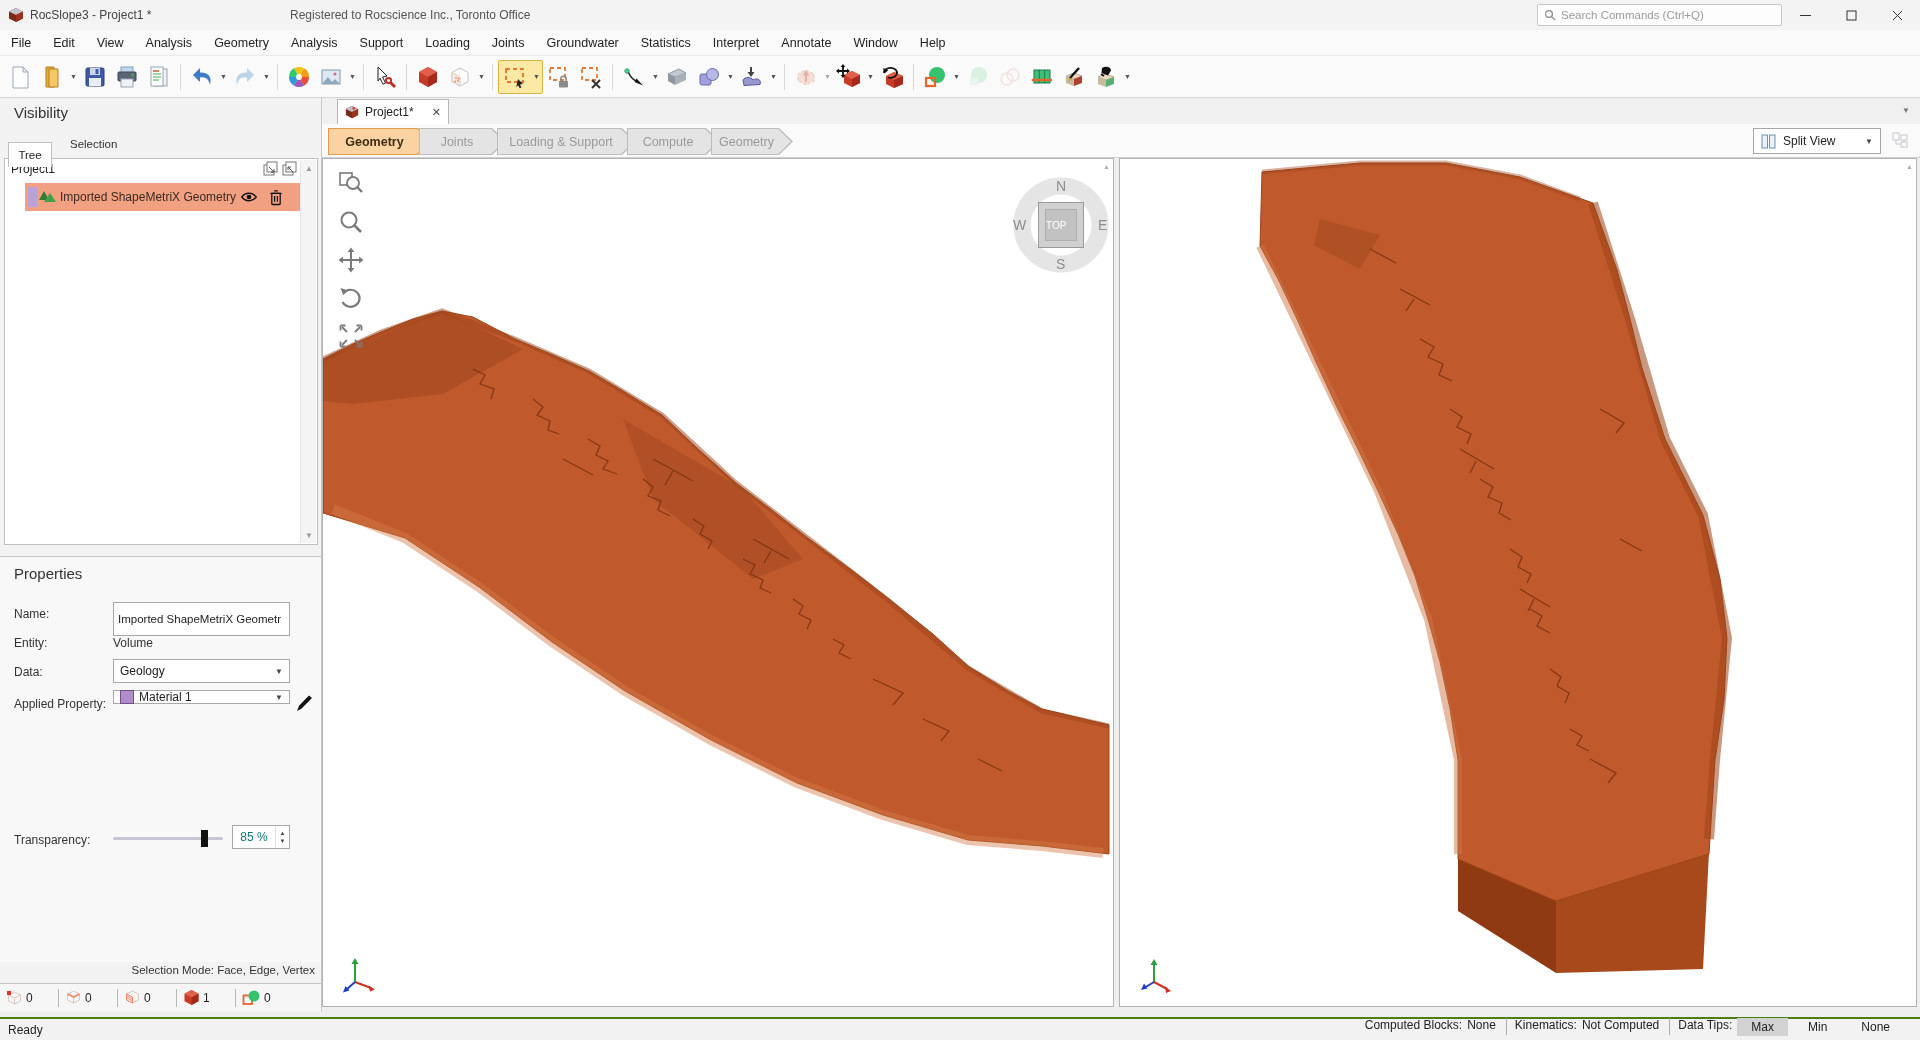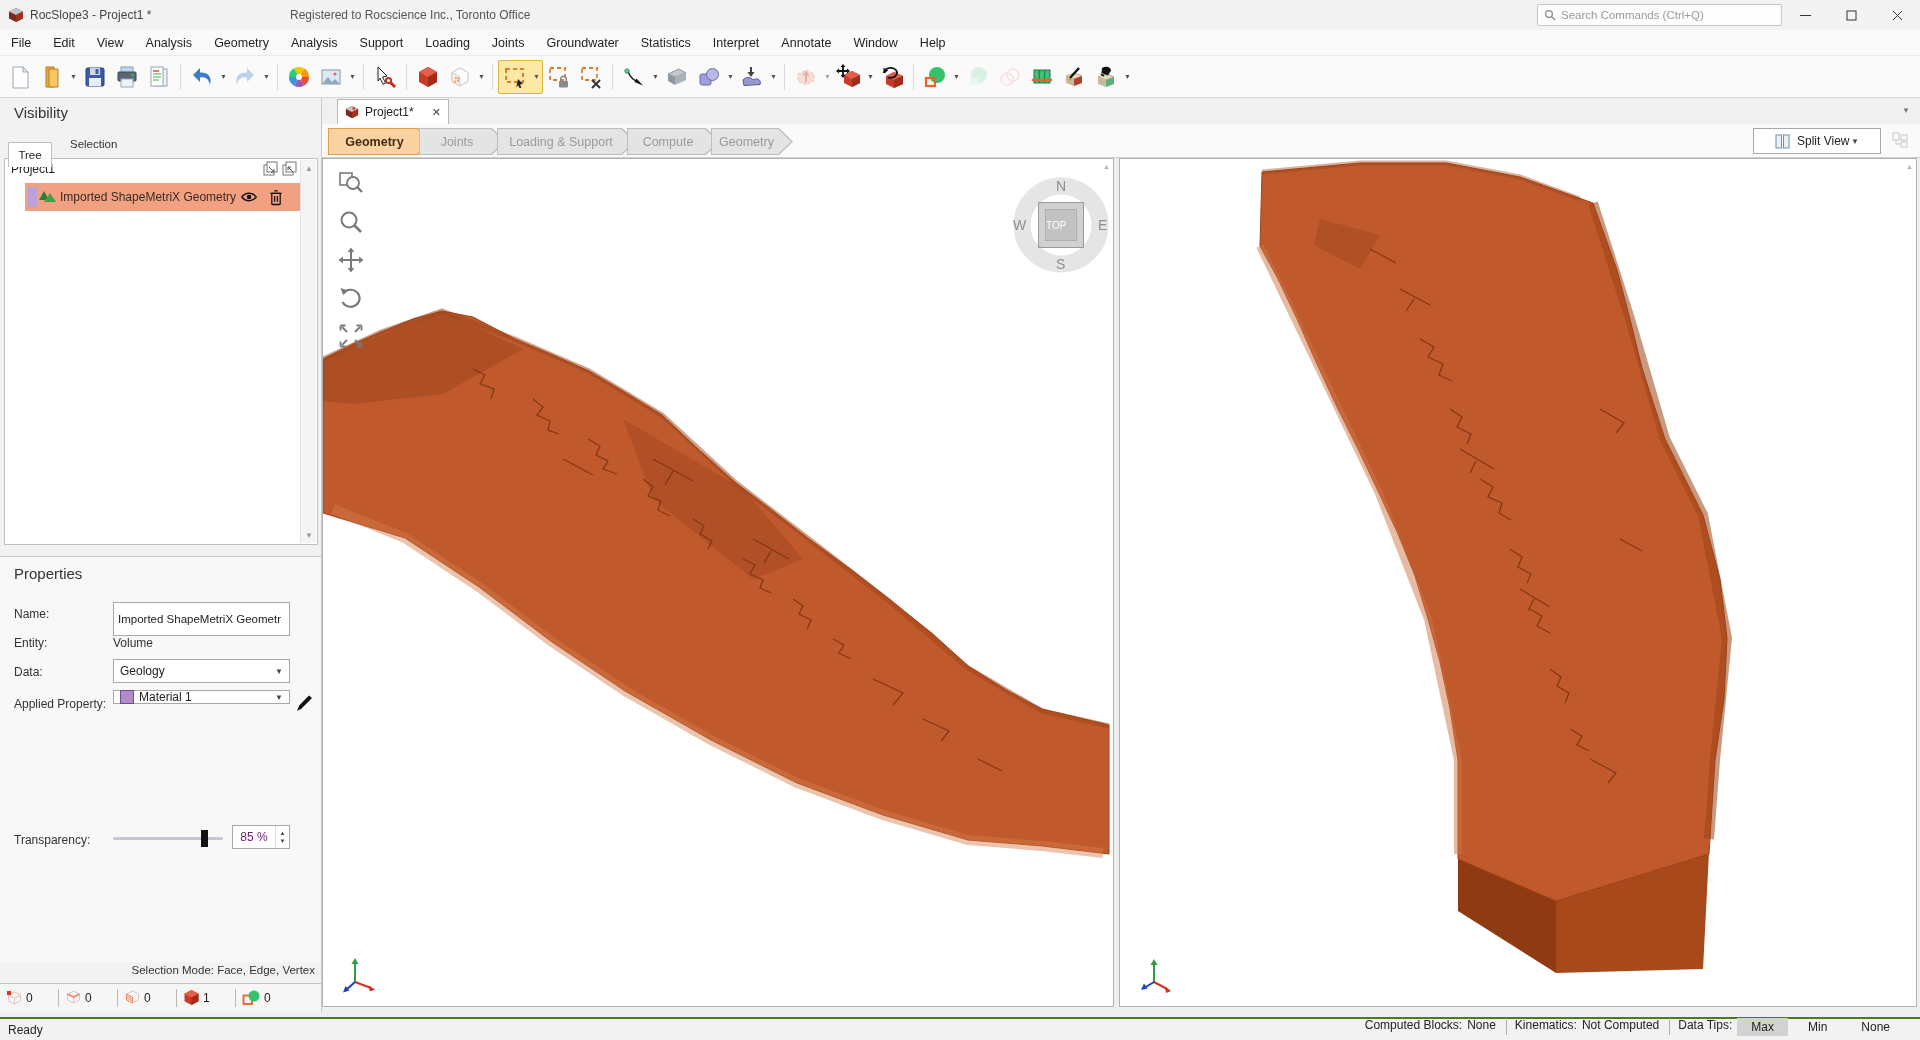--- a/index.html
+++ b/index.html
@@ -73,21 +73,21 @@
   .prop-select { position:absolute; left:113px; width:177px; height:24px;
     background:#fff; border:1px solid #a8a8a8; display:flex; align-items:center;
     font-size:12px; color:#222; padding:0 6px; }
   .prop-select .chev { margin-left:auto; font-size:8px; color:#444; }
   .swatch { width:14px; height:14px; background:#b28cc8; border:1px solid #6e4e8e; margin-right:5px; }
   .slider-track { position:absolute; left:113px; top:280px; width:110px; height:3px;
     background:#c6c6d2; border-radius:2px; }
   .slider-thumb { position:absolute; left:88px; top:-7px; width:7px; height:17px; background:#111; }
   .spin-box { position:absolute; left:232px; top:268px; width:58px; height:24px;
     background:#fff; border:1px solid #a8a8a8; display:flex; align-items:center; }
-  .spin-box .val { flex:1; text-align:center; font-size:12px; color:#701a75; }
+  .spin-box .val { flex:1; text-align:center; font-size:12px; color:#0f766e; }
   .spin-arrows { width:14px; display:flex; flex-direction:column; align-items:center;
     font-size:6px; color:#444; line-height:6px; border-left:1px solid #ddd; height:22px; justify-content:center; gap:2px;}
 
   .sel-footer { position:absolute; left:0; top:864px; width:321px; height:50px; background:#f2f2f2; }
   .sel-mode { position:absolute; right:6px; top:2px; font-size:11.5px; color:#333; }
   .counters { position:absolute; left:0; top:21px; width:321px; height:28px;
     border-top:1px solid #c4c4c4; background:#f6f6f6; display:flex; align-items:center; }
   .counter { display:flex; align-items:center; width:58px; padding-left:6px; }
   .counter .cnt { font-size:12px; color:#222; margin-left:3px; }
   .counter-sep { width:1px; height:18px; background:#b8b8b8; }
@@ -108,21 +108,21 @@
     clip-path:polygon(0 0, calc(100% - 14px) 0, 100% 50%, calc(100% - 14px) 100%, 0 100%); }
   .wf-inner { position:absolute; left:1px; top:1px; right:2px; bottom:1px;
     clip-path:polygon(0 0, calc(100% - 13px) 0, 100% 50%, calc(100% - 13px) 100%, 0 100%);
     display:flex; align-items:center; justify-content:center; }
   .wf-tab .wf-outer { background:#bdbdbd; }
   .wf-tab .wf-inner { background:#e4e4e4; color:#9a9a9a; font-size:12.5px; padding-right:10px; }
   .wf-tab.active .wf-outer { background:#e29c50; }
   .wf-tab.active .wf-inner { background:#fbd3a2; color:#3f2e14; font-weight:bold; }
 
   .splitview { position:absolute; left:1431px; top:4px; width:128px; height:26px;
-    background:#fff; border:1px solid #a8a8a8; display:flex; align-items:center; padding:0 21px; }
+    background:#fff; border:1px solid #a8a8a8; display:flex; align-items:center; padding:0 7px; }
   .splitview .label { font-size:12px; color:#222; margin-left:7px; }
   .splitview .chev { margin-left:auto; font-size:8px; color:#444; }
   .layout-btn { position:absolute; left:1566px; top:6px; width:24px; height:22px;
     opacity:.45; display:flex; align-items:center; justify-content:center; }
 
   .viewport { position:absolute; top:158px; height:849px; background:#fff; border:1px solid #b2b2b2; }
   .vp-left { left:322px; width:792px; }
   .vp-right { left:1119px; width:798px; }
   .vp-scroll-arrow { position:absolute; right:3px; top:4px; font-size:7px; color:#b0b0b0; }
 

